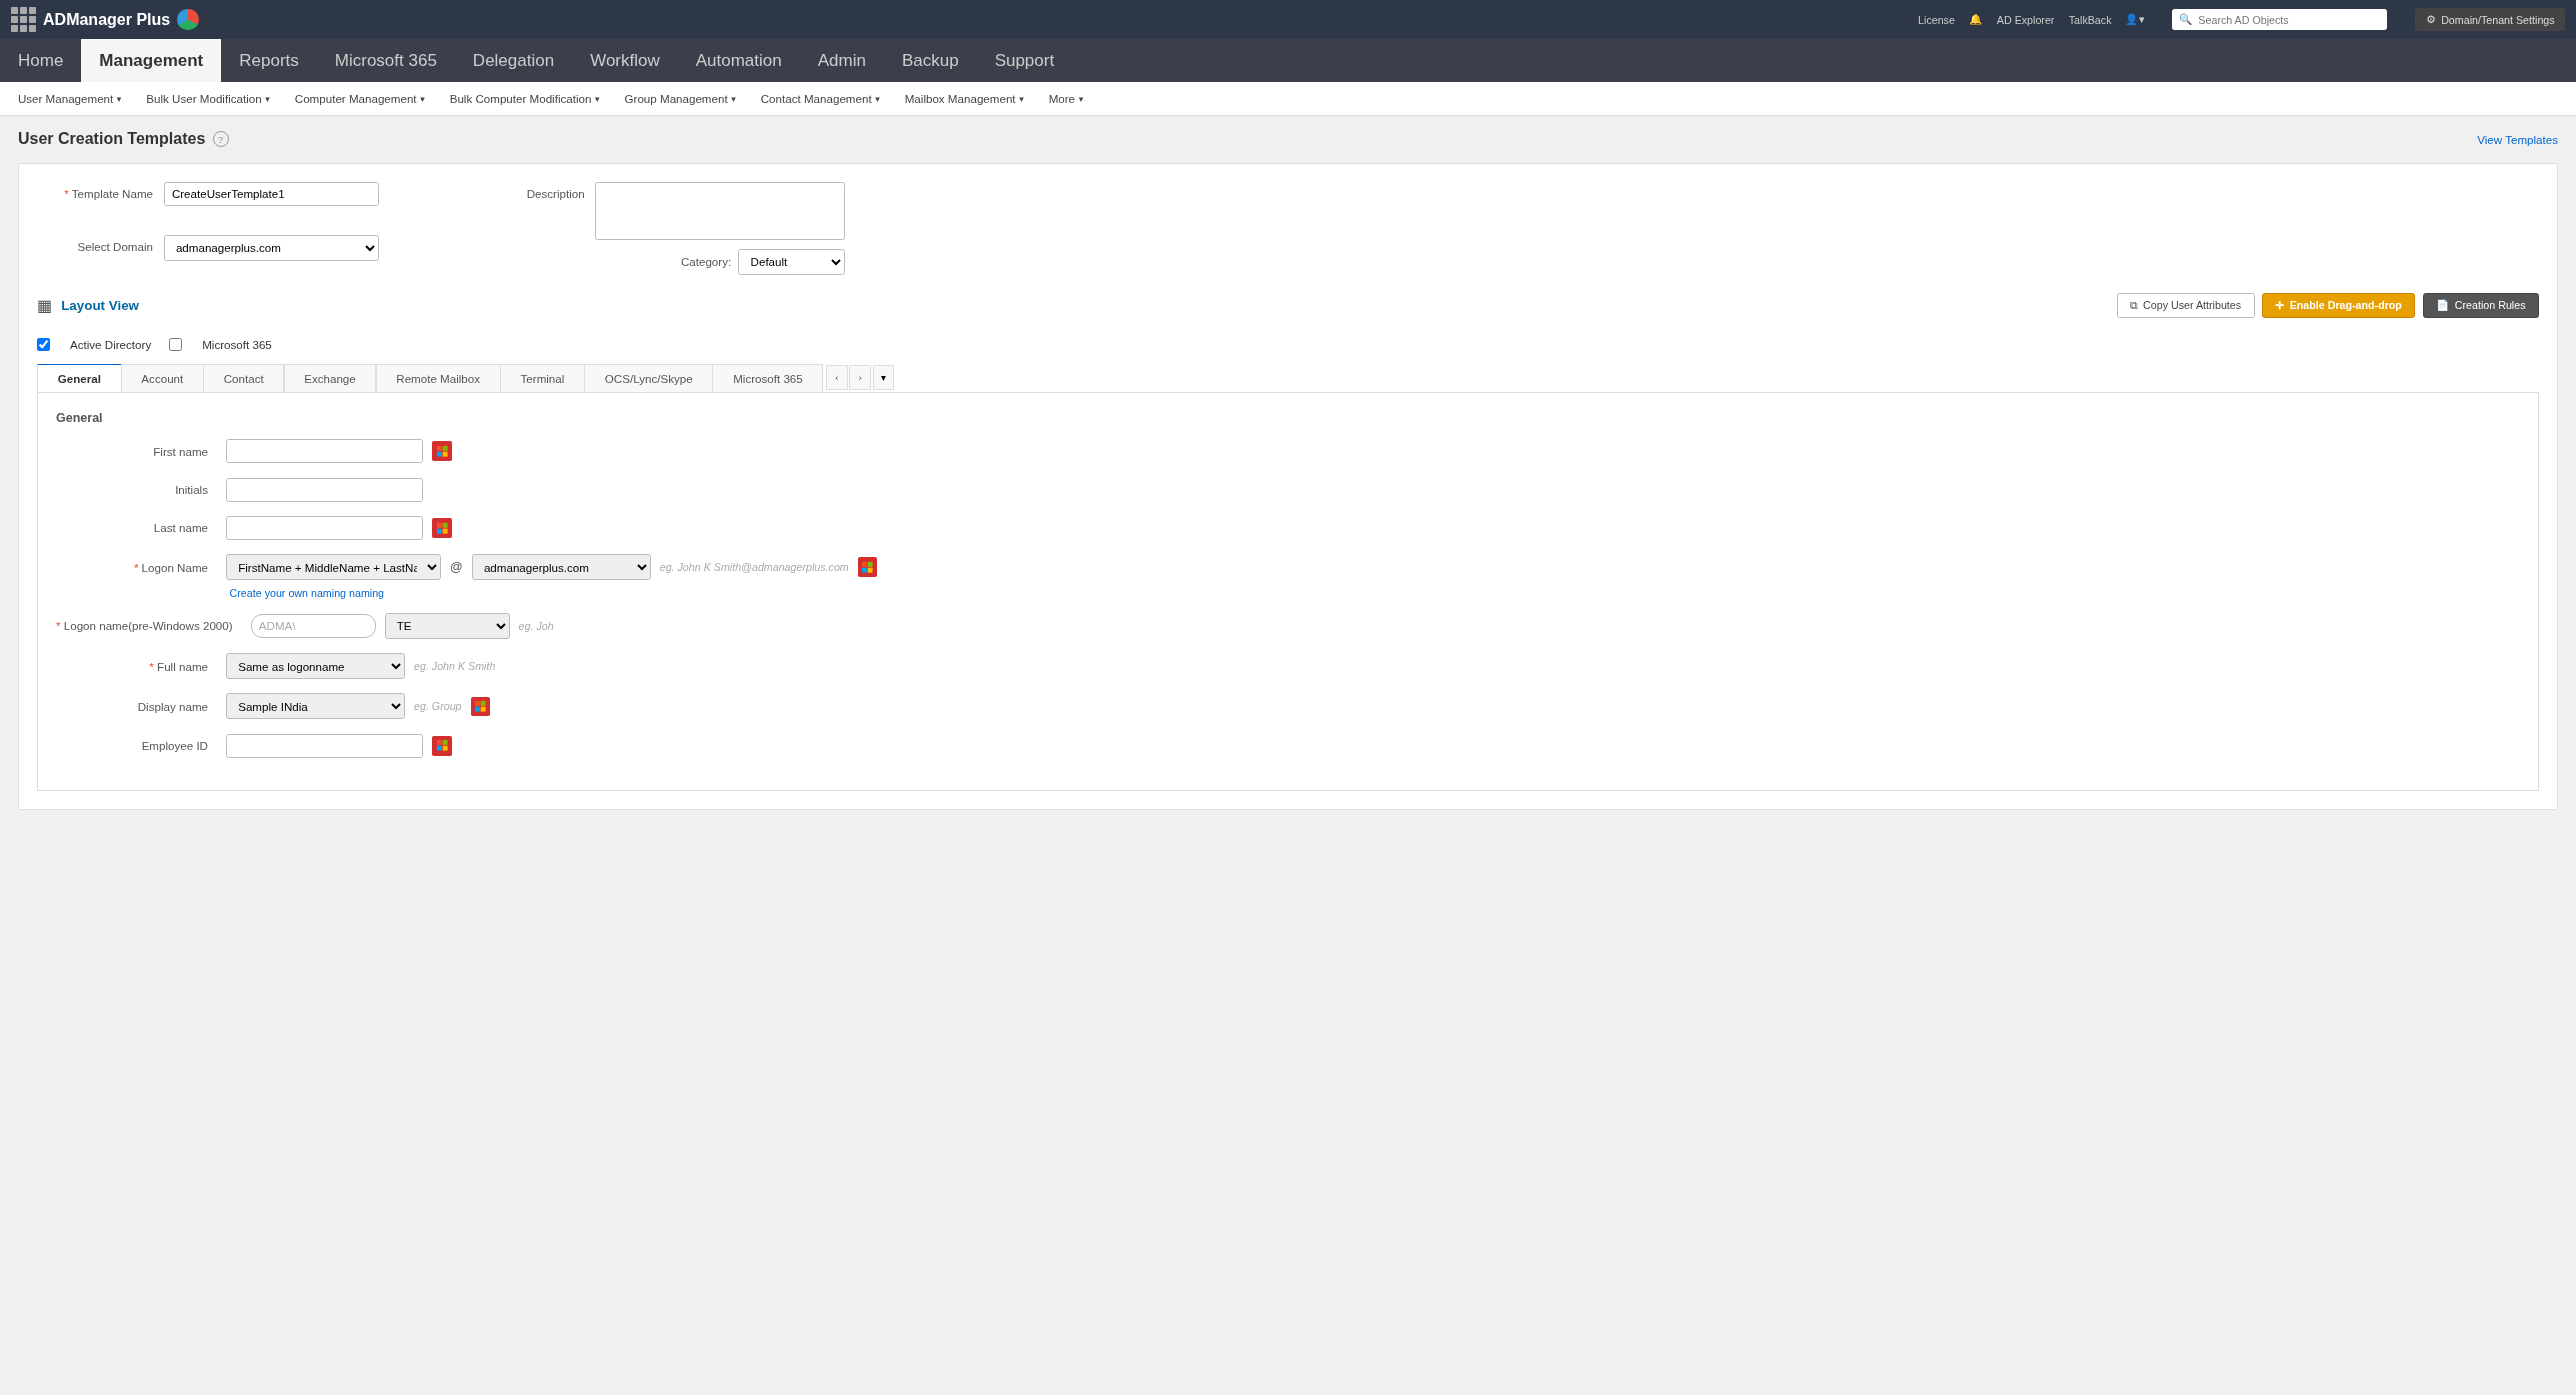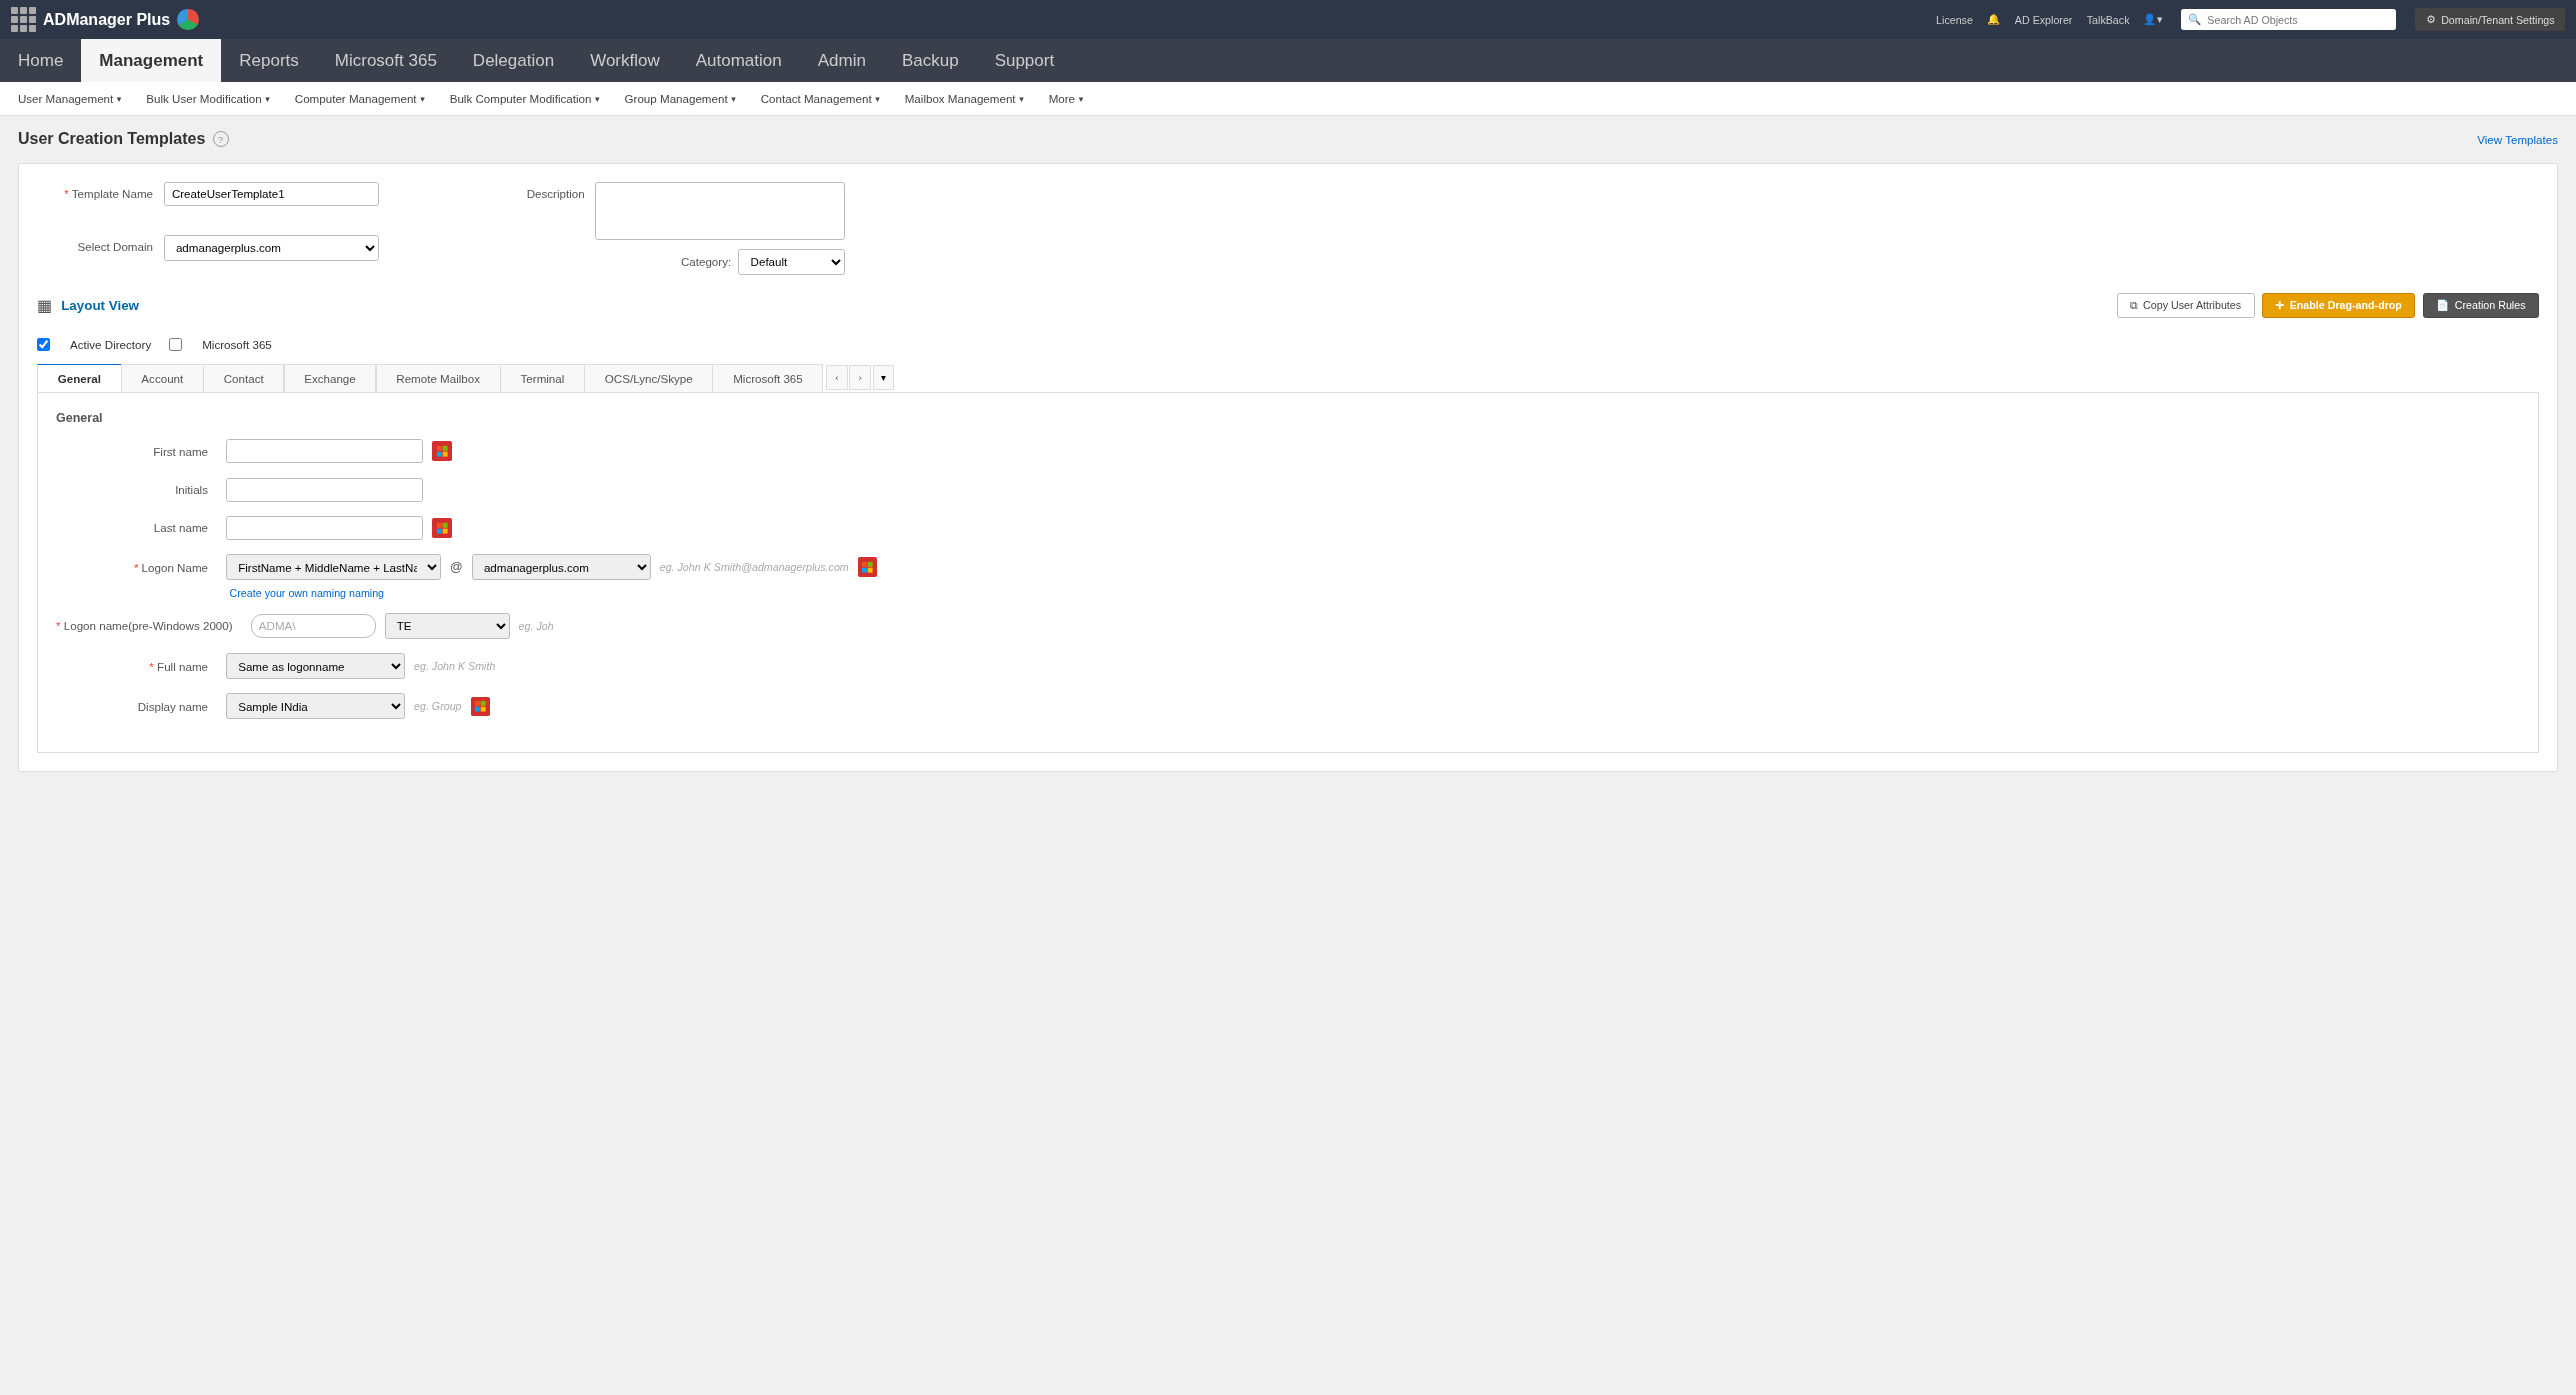--- a/index.html
+++ b/index.html
@@ -13,21 +13,21 @@
       justify-content: space-between;
       padding: 0 10.7px;
       height: 39px;
     }
     .top-bar-left { display: flex; align-items: center; gap: 14.3px; }
     .logo { display: flex; align-items: center; gap: 7.2px; }
     .logo-icon { display: grid; grid-template-columns: repeat(3,7.2px); gap: 1.8px; }
     .logo-dot { width: 7.2px; height: 7.2px; background: #aaa; border-radius: 0.9px; }
     .logo-text { color: white; font-size: 16px; font-weight: bold; }
     .logo-circle { width: 21.5px; height: 21.5px; border-radius: 50%; background: conic-gradient(#e74c3c 0deg 120deg, #27ae60 120deg 240deg, #3498db 240deg 360deg); }
-    .top-bar-right { display: flex; align-items: center; gap: 19px; }
+    .top-bar-right { display: flex; align-items: center; gap: 28px; }
     .top-right-links { display: flex; align-items: center; gap: 14.3px; color: #ccc; font-size: 10.7px; }
     .top-right-links span { cursor: pointer; }
     .search-box { display: flex; align-items: center; background: white; border-radius: 2.7px; padding: 3.6px 7.2px; gap: 5.4px; min-width: 215px; }
     .search-box input { border: none; outline: none; font-size: 10.7px; color: #999; width: 100%; }
     .domain-btn { background: #444; color: #ddd; border: none; padding: 5.4px 10.7px; font-size: 10.7px; border-radius: 2.7px; cursor: pointer; display: flex; align-items: center; gap: 5.4px; }
 
     
     .main-nav {
       background: #3a3f4b;
       display: flex;
@@ -515,17 +515,31 @@
         <div class="ms-icon" title="Microsoft 365">
           <svg width="12.5" height="12.5" viewBox="0 0 14 14">
               <rect x="1" y="1" width="5.5" height="5.5" fill="#f25022"></rect>
               <rect x="7.5" y="1" width="5.5" height="5.5" fill="#7fba00"></rect>
               <rect x="1" y="7.5" width="5.5" height="5.5" fill="#00a4ef"></rect>
               <rect x="7.5" y="7.5" width="5.5" height="5.5" fill="#ffb900"></rect>
             </svg>
         </div>
       </div>
 
+      <div class="field-row">
+        <div class="field-label">
+          <span>Employee ID</span>
+        </div>
+        <input class="field-input" type="text" placeholder="" style="width: 197px;">
+        <div class="ms-icon" title="Microsoft 365">
+          <svg width="12.5" height="12.5" viewBox="0 0 14 14">
+              <rect x="1" y="1" width="5.5" height="5.5" fill="#f25022"></rect>
+              <rect x="7.5" y="1" width="5.5" height="5.5" fill="#7fba00"></rect>
+              <rect x="1" y="7.5" width="5.5" height="5.5" fill="#00a4ef"></rect>
+              <rect x="7.5" y="7.5" width="5.5" height="5.5" fill="#ffb900"></rect>
+            </svg>
+        </div>
+      </div>
 
     </div>
   </div>
 </div>
 
 
 </body></html>

